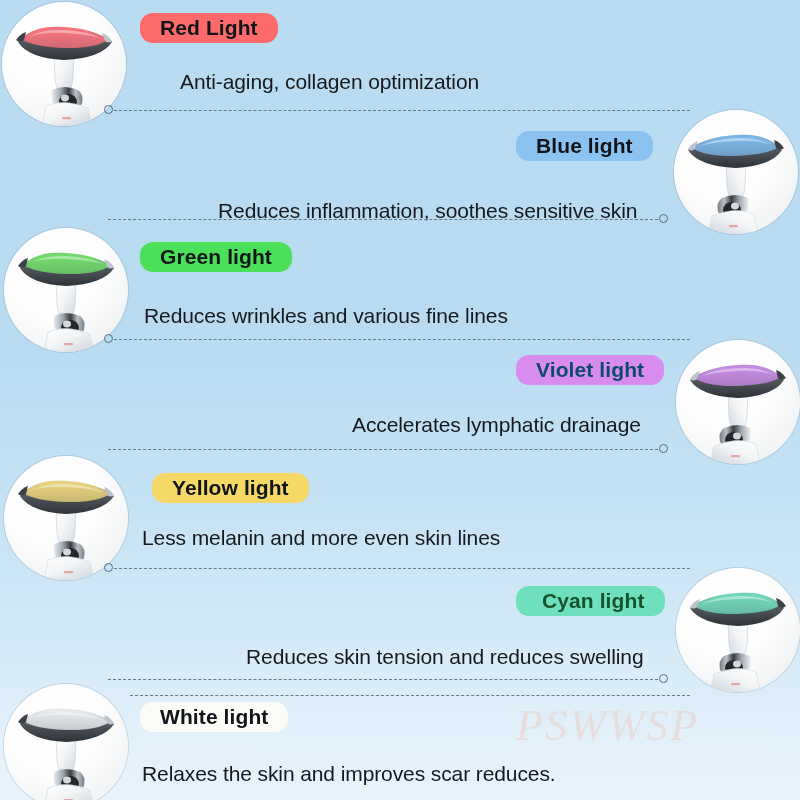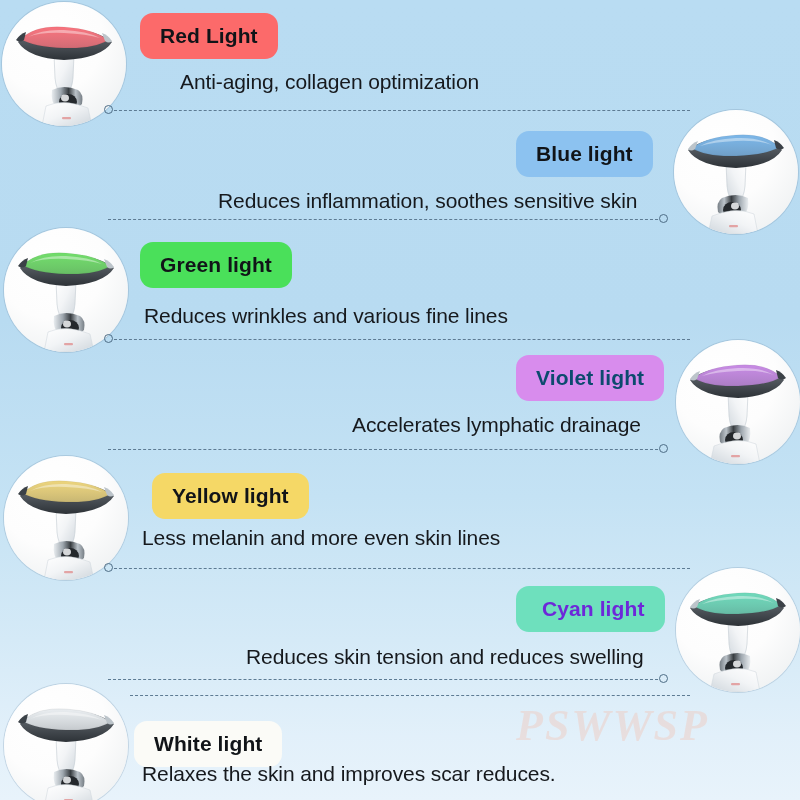--- a/index.html
+++ b/index.html
@@ -33,21 +33,20 @@
     top: 700px;
     font-family: "Liberation Serif", serif;
     font-style: italic;
     font-size: 44px;
     letter-spacing: 2px;
     color: #f0c9bd;
     opacity: 0.45;
     white-space: nowrap;
     pointer-events: none;
     user-select: none;
-    font-weight: bold;
   }
 
   
   .row {
     position: absolute;
     left: 0;
     width: 800px;
   }
 
   
@@ -69,21 +68,21 @@
     transform: scaleX(-1);
     transform-origin: center;
   }
 
   
   .badge {
     position: absolute;
     display: flex;
     align-items: center;
     justify-content: center;
-    height: 46px;
+    height: 30px;
     padding: 0 20px;
     border-radius: 13px;
     font-size: 21px;
     font-weight: bold;
     color: #111418;
     white-space: nowrap;
     letter-spacing: 0.1px;
   }
 
   
@@ -220,21 +219,21 @@
     <path d="M26 35 Q40 27 62 28 Q85 29 98 36 Q85 32 62 31 Q39 30 26 35 Z" fill="#ffffff" opacity="0.4"></path>
 
     <path d="M14 38 Q18 32 24 30 L22 38 Q18 41 14 38 Z" fill="#3b4147"></path>
 
     <path d="M110 39 Q106 33 100 31 L103 39 Q107 42 110 39 Z" fill="#bcc4ca"></path>
 
     <rect x="60" y="115" width="9" height="2.2" rx="1" fill="#e08b8b" opacity="0.75"></rect>
   </svg>
         </div>
         <div class="badge" style="left: 516px; top: 131px; background: rgb(140, 194, 240); color: rgb(17, 20, 24);">Blue light</div>
-        <div class="desc" style="left: 218px; top: 189px;">Reduces inflammation, soothes sensitive skin</div>
+        <div class="desc" style="left: 218px; top: 199px;">Reduces inflammation, soothes sensitive skin</div>
         <div class="connector" style="left: 108px; top: 214px; width: 560px;">
           <div class="dline" style="left: 0px; right: 10px;"></div>
           <div class="dot" style="right: 0px;"></div>
         </div>
       </div>
       <div class="row">
         <div class="device-circle" style="left: 4px; top: 228px;">
   <svg viewBox="0 0 124 124" xmlns="http://www.w3.org/2000/svg">
     <defs>
       <linearGradient id="g-led-71dd6a" x1="0" y1="0" x2="0" y2="1">
@@ -435,21 +434,21 @@
 
     <path d="M26 35 Q40 27 62 28 Q85 29 98 36 Q85 32 62 31 Q39 30 26 35 Z" fill="#ffffff" opacity="0.4"></path>
 
     <path d="M14 38 Q18 32 24 30 L22 38 Q18 41 14 38 Z" fill="#3b4147"></path>
 
     <path d="M110 39 Q106 33 100 31 L103 39 Q107 42 110 39 Z" fill="#bcc4ca"></path>
 
     <rect x="60" y="115" width="9" height="2.2" rx="1" fill="#e08b8b" opacity="0.75"></rect>
   </svg>
         </div>
-        <div class="badge" style="left: 516px; top: 586px; background: rgb(110, 224, 189); color: #6d28d9; padding-left: 26px;">Cyan light</div>
+        <div class="badge" style="left: 516px; top: 586px; background: rgb(110, 224, 189); color: #14532d; padding-left: 26px;">Cyan light</div>
         <div class="desc" style="left: 246px; top: 645px;">Reduces skin tension and reduces swelling</div>
         <div class="connector" style="left: 108px; top: 674px; width: 560px;">
           <div class="dline" style="left: 0px; right: 10px;"></div>
           <div class="dot" style="right: 0px;"></div>
         </div>
       </div>
       <div class="row">
         <div class="device-circle" style="left: 4px; top: 684px;">
   <svg viewBox="0 0 124 124" xmlns="http://www.w3.org/2000/svg">
     <defs>
@@ -489,21 +488,21 @@
 
     <path d="M26 35 Q40 27 62 28 Q85 29 98 36 Q85 32 62 31 Q39 30 26 35 Z" fill="#ffffff" opacity="0.4"></path>
 
     <path d="M14 38 Q18 32 24 30 L22 38 Q18 41 14 38 Z" fill="#3b4147"></path>
 
     <path d="M110 39 Q106 33 100 31 L103 39 Q107 42 110 39 Z" fill="#bcc4ca"></path>
 
     <rect x="60" y="115" width="9" height="2.2" rx="1" fill="#e08b8b" opacity="0.75"></rect>
   </svg>
         </div>
-        <div class="badge" style="left: 134px; top: 702px; background: rgb(251, 251, 247); color: rgb(17, 20, 24); margin-top: 19px;">White light</div>
+        <div class="badge" style="left: 140px; top: 702px; background: rgb(251, 251, 247); color: rgb(17, 20, 24);">White light</div>
         <div class="desc" style="left: 142px; top: 762px;">Relaxes the skin and improves scar reduces.</div>
         <div class="connector" style="left: 130px; top: 690px; width: 560px;">
           <div class="dline" style="left: 0px; right: 0px;"></div>
         </div>
       </div>
     </div>
 
 </div>
 
 </body></html>

